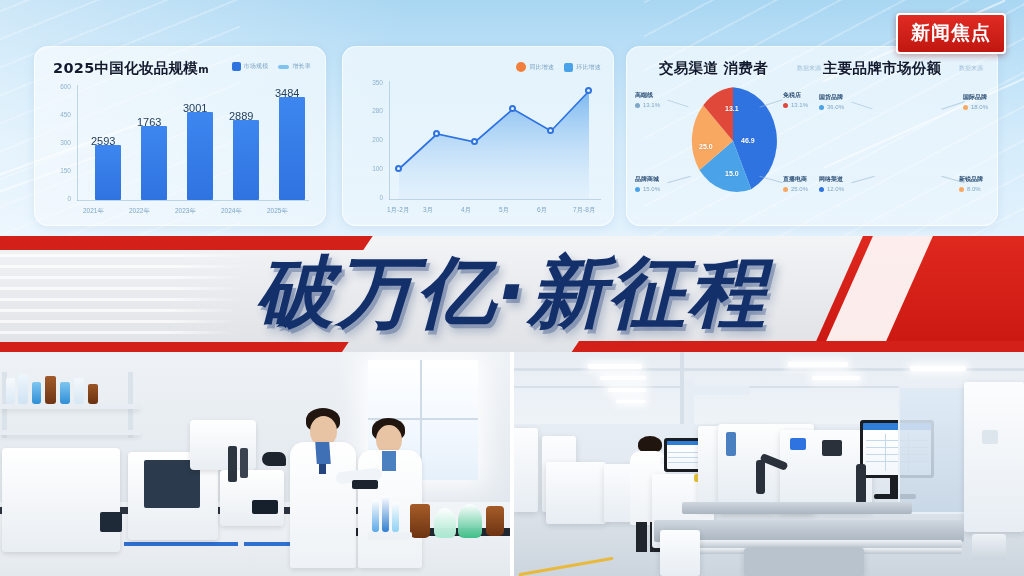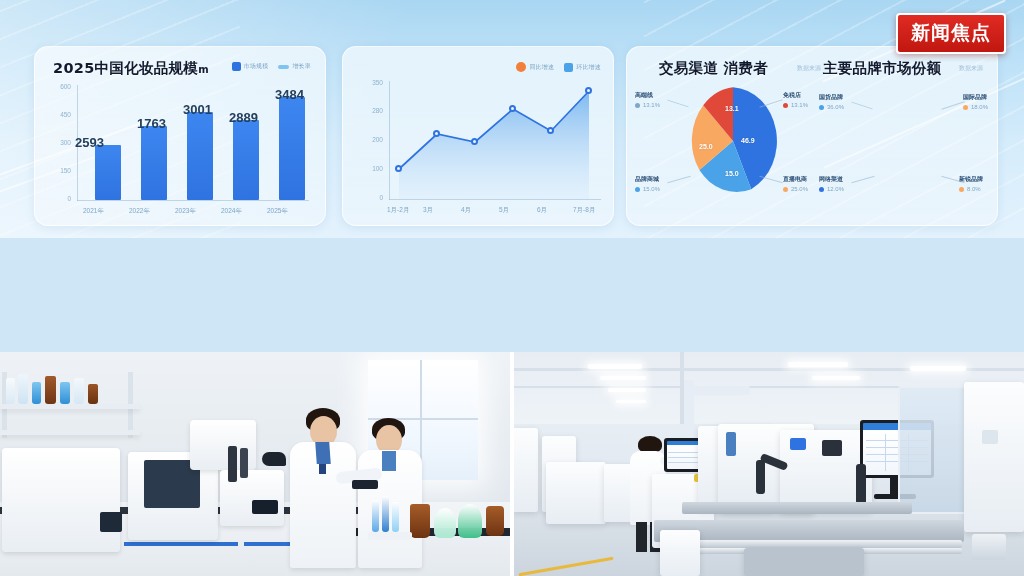--- a/index.html
+++ b/index.html
@@ -78,21 +78,21 @@
     position:absolute; top:17px; font-size:6px; color:#9dbdd6; filter:blur(.5px); white-space:nowrap;
   }
 
   
   .ax{ position:absolute; font-size:6.5px; color:#7fa7c6; filter:blur(.45px); white-space:nowrap; }
   .axv{ position:absolute; font-size:6.5px; color:#8fb3ce; filter:blur(.45px); white-space:nowrap; text-align:right;}
   .axis-l{ position:absolute; background:rgba(150,185,210,.55); }
 
   
   .bar{ position:absolute; bottom:0; width:26px; background:linear-gradient(180deg,#3d86f0 0%,#2f73e0 100%); border-radius:1px; }
-  .barval{ position:absolute; font-size:13px; font-weight:bold; color:#24405e; filter:blur(.55px); white-space:nowrap; }
+  .barval{ position:absolute; font-size:11px; font-weight:normal; color:#24405e; filter:blur(.55px); white-space:nowrap; }
 
   
   .linewrap{ position:absolute; left:48px; top:34px; width:206px; height:112px; }
   .dot{ position:absolute; width:7px; height:7px; border-radius:50%; background:#eaf4ff; border:2px solid #2f73e0; }
 
   
   .pielab{ position:absolute; font-size:6px; color:#2b4f75; font-weight:bold; filter:blur(.5px); white-space:nowrap; }
   .pielab .v{ display:block; font-weight:normal; color:#7fa7c6; margin-top:2px; }
   .pdot{ width:5px; height:5px; border-radius:50%; display:inline-block; margin-right:3px; vertical-align:middle;}
   .slice-val{ position:absolute; font-size:7px; color:#fff; font-weight:bold; filter:blur(.5px); text-shadow:0 0 2px rgba(0,0,0,.2); white-space:nowrap;}
@@ -229,21 +229,21 @@
     <div class="axis-l" style="left:42px; top:153px; width:232px; height:1px;"></div>
 
     <div style="position:absolute; left:46px; top:38px; width:228px; height:115px;">
       <div class="bar" style="left:14px;  height:55px;"></div>
       <div class="bar" style="left:60px;  height:74px;"></div>
       <div class="bar" style="left:106px; height:88px;"></div>
       <div class="bar" style="left:152px; height:80px;"></div>
       <div class="bar" style="left:198px; height:103px;"></div>
     </div>
 
-    <div class="barval" style="left:40px;  top:88px;">2593</div>
+    <div class="barval" style="left:56px;  top:88px;">2593</div>
     <div class="barval" style="left:102px; top:69px;">1763</div>
     <div class="barval" style="left:148px; top:55px;">3001</div>
     <div class="barval" style="left:194px; top:63px;">2889</div>
     <div class="barval" style="left:240px; top:40px;">3484</div>
 
     <div class="ax" style="left:48px;  top:160px;">2021年</div>
     <div class="ax" style="left:94px;  top:160px;">2022年</div>
     <div class="ax" style="left:140px; top:160px;">2023年</div>
     <div class="ax" style="left:186px; top:160px;">2024年</div>
     <div class="ax" style="left:232px; top:160px;">2025年</div>
@@ -359,20 +359,30 @@
     <div class="pielab" style="left:332px; top:128px;">
       <span>新锐品牌</span>
       <span class="v"><i class="pdot" style="background:#f9a862"></i><span>8.0%</span></span>
     </div>
     <div class="leader" style="left:224px; top:58px; width:22px; transform:rotate(18deg);"></div>
     <div class="leader" style="left:224px; top:132px; width:24px; transform:rotate(-16deg);"></div>
     <div class="leader" style="left:314px; top:58px; width:24px; transform:rotate(-18deg);"></div>
     <div class="leader" style="left:314px; top:132px; width:24px; transform:rotate(16deg);"></div>
   </div>
 
+  <div class="banner">
+    <div class="banner-plate"></div>
+    <div class="red-block"></div>
+    <div class="red-block2"></div>
+    <div class="red-strip rs-tl"></div>
+    <div class="red-strip rs-tl2"></div>
+    <div class="red-strip rs-bl"></div>
+    <div class="red-strip rs-br"></div>
+    <div class="headline">破万亿·新征程</div>
+  </div>
 
   <div class="photos">
 
     <div class="photo" id="photo-lab">
       <div class="lab-wall"></div>
       <div class="lab-window">
         <i style="left:52px; top:0; width:2px; height:120px;"></i>
         <i style="left:0; top:58px; width:110px; height:2px;"></i>
       </div>
 

